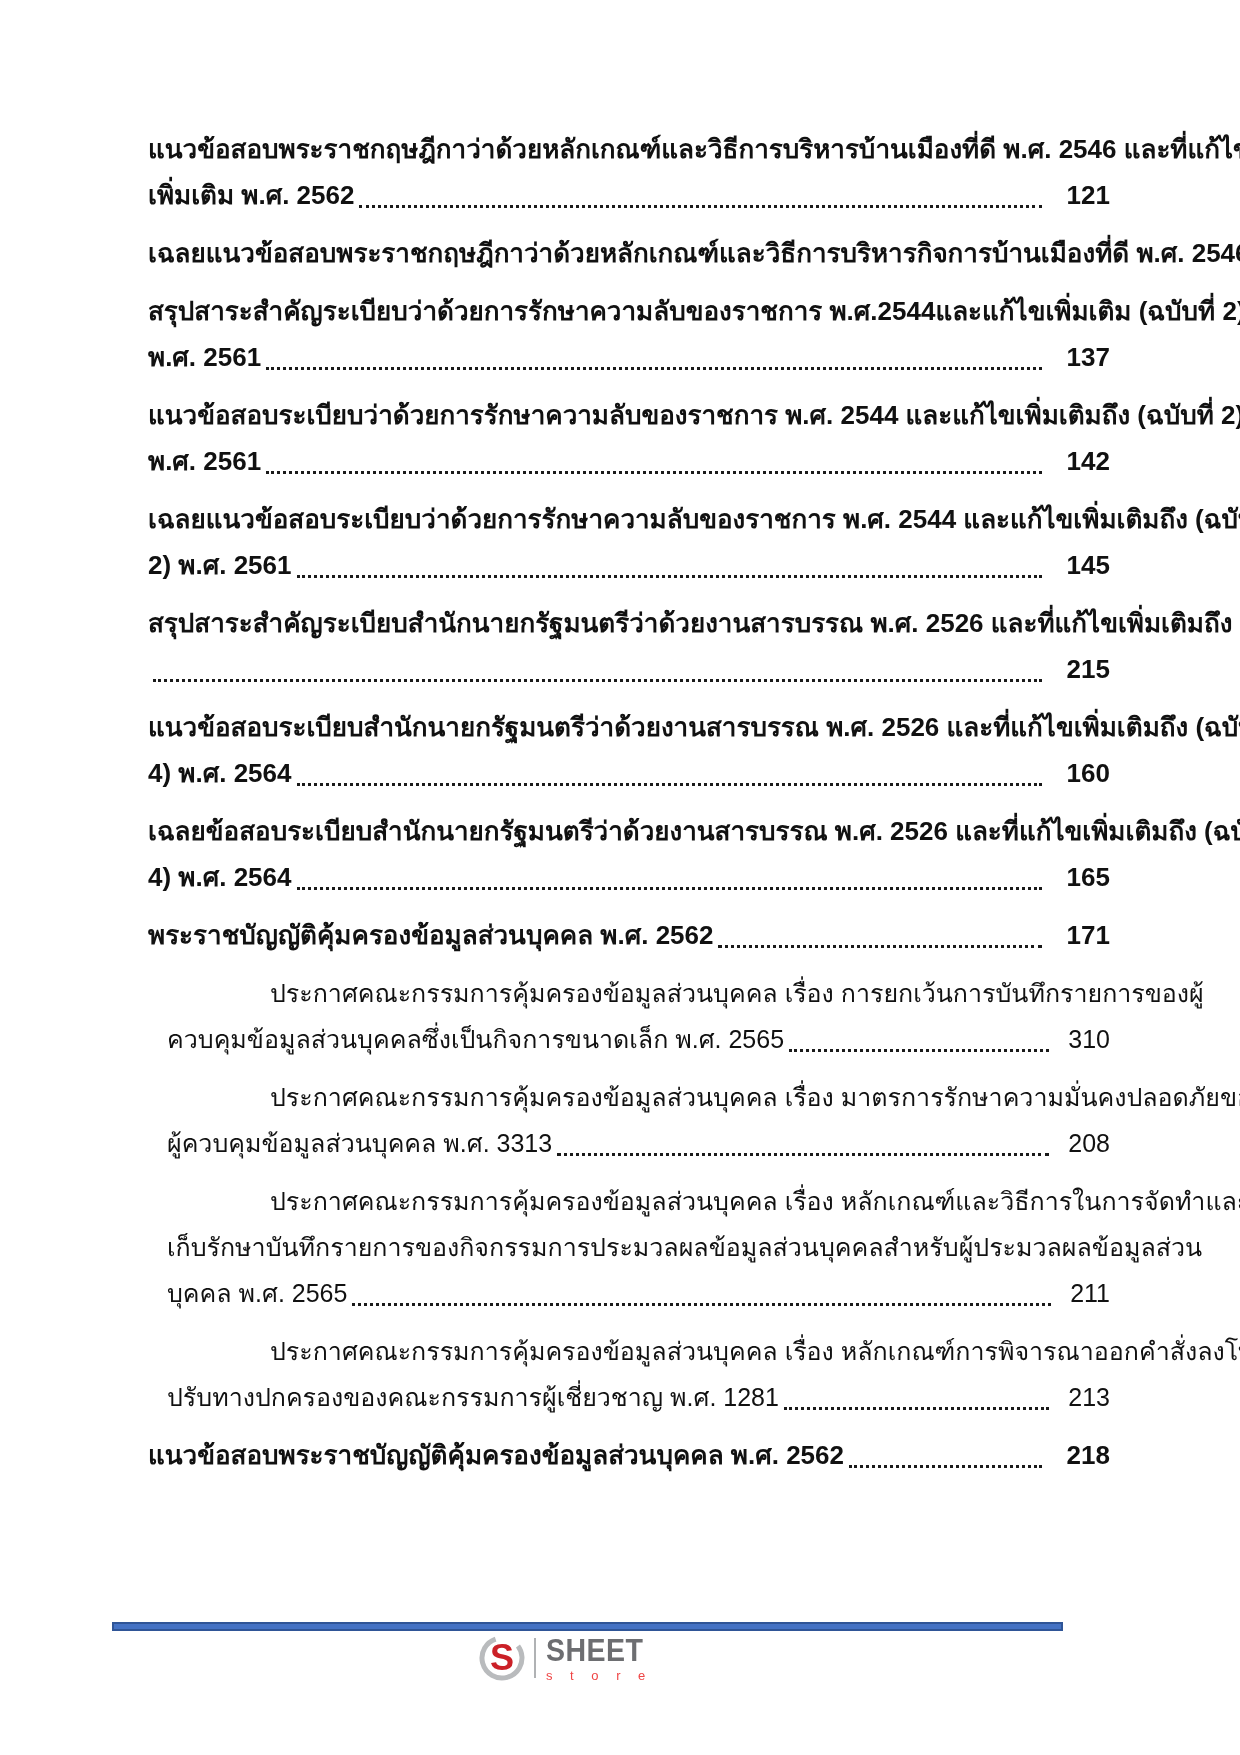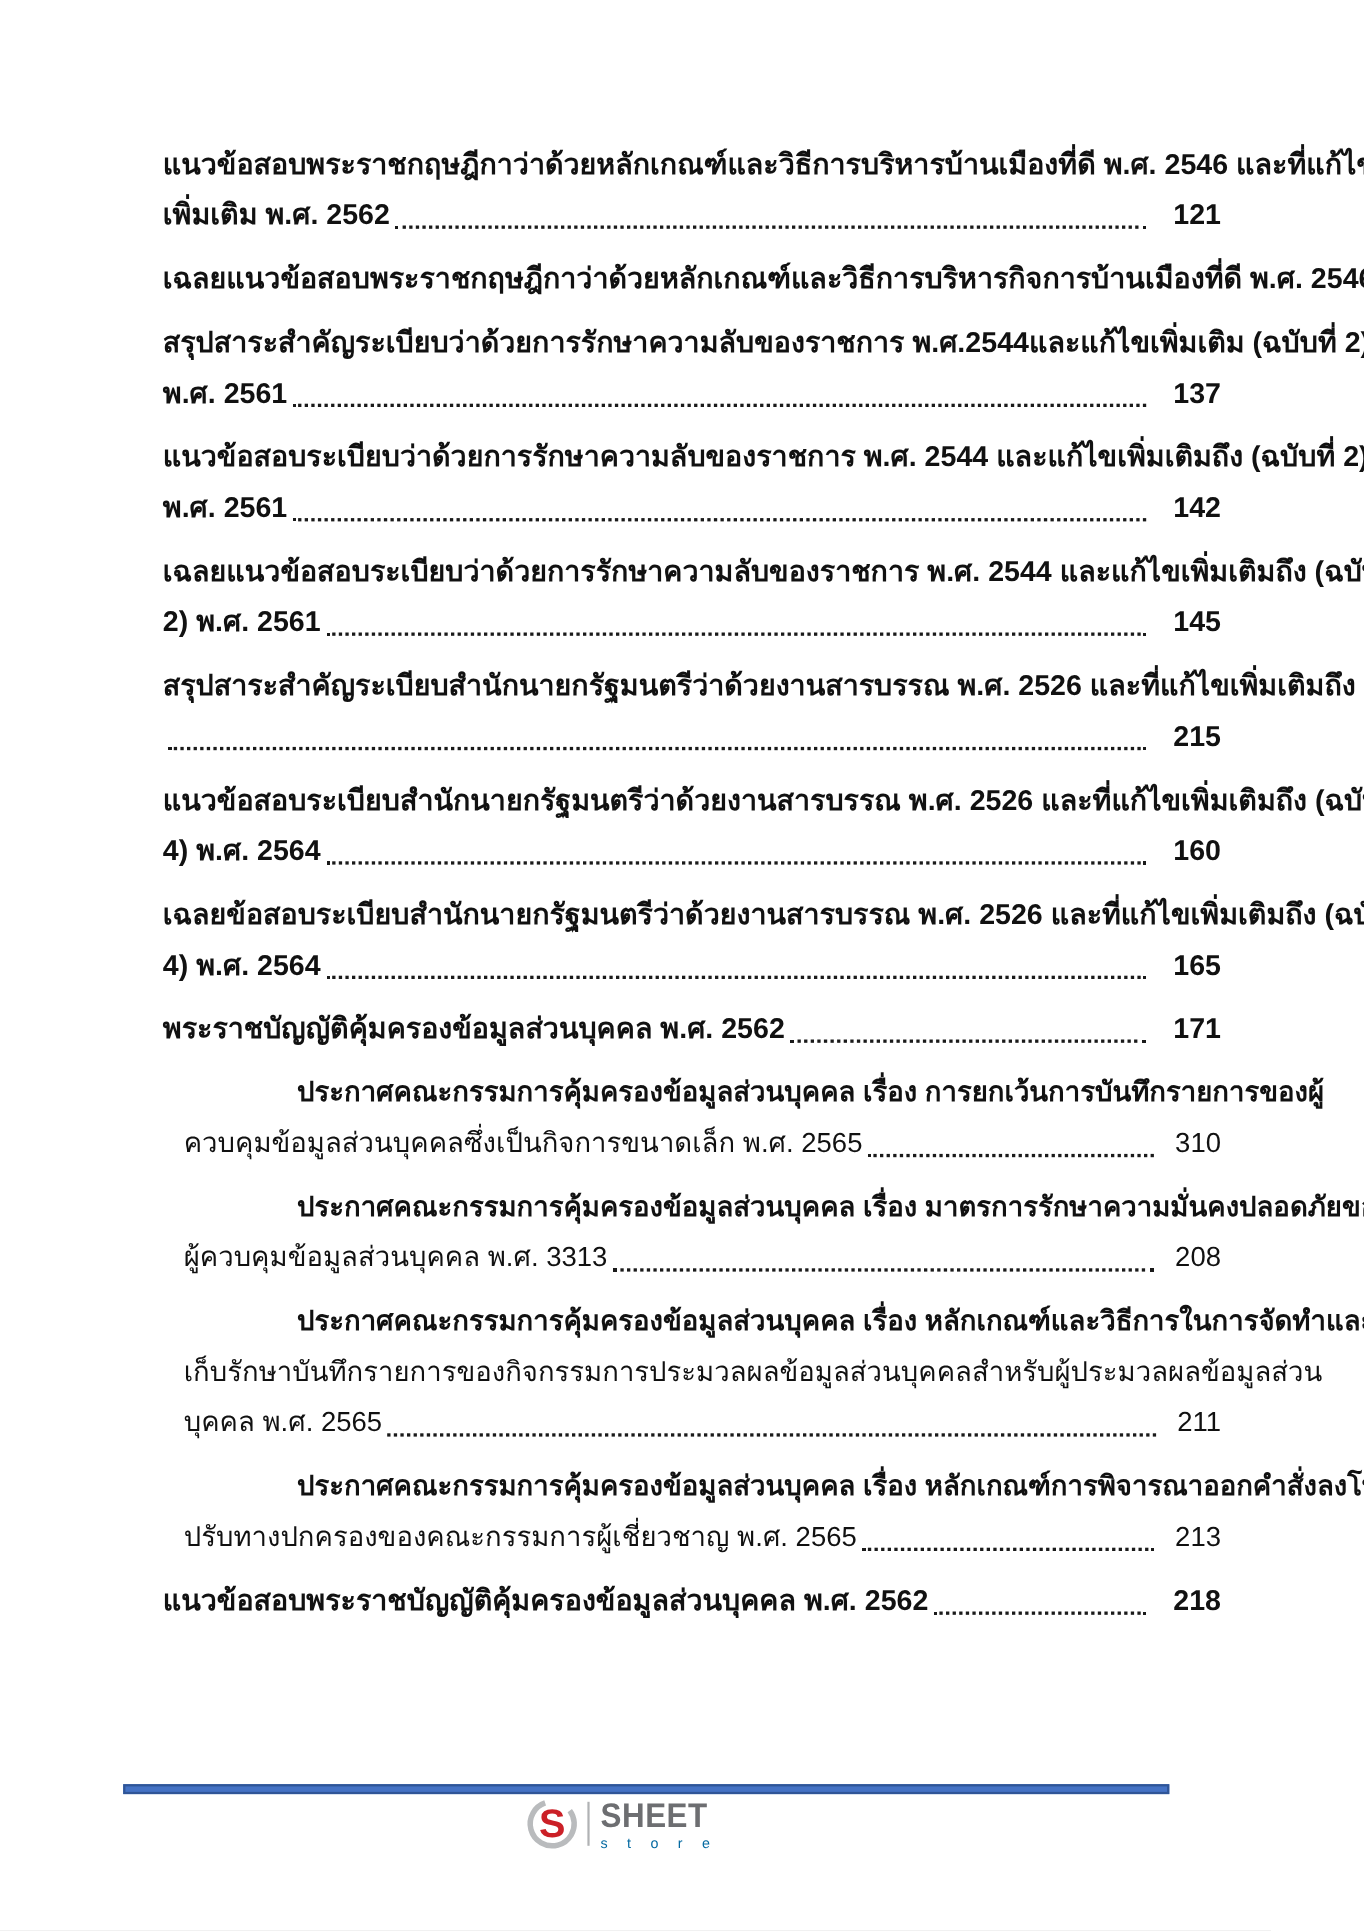--- a/index.html
+++ b/index.html
@@ -27,21 +27,21 @@
   .entry .txt { flex: 0 0 auto; }
   .entry.main {
     font-weight: bold;
     font-size: 26px;
   }
   .entry.sub {
     font-weight: normal;
     font-size: 25px;
     margin-left: 19px;
   }
-  .entry.sub .line.first .txt { padding-left: 103px; font-weight: bold; }
+  .entry.sub .line.first .txt { padding-left: 103px; }
   .leader {
     flex: 1 1 auto;
     align-self: flex-end;
     border-bottom: 3px dotted #1a1a1a;
     margin: 0 0 10px 5px;
     min-width: 20px;
   }
   .entry.main .pagenum { padding-left: 8px; }
   .entry.sub  .pagenum { padding-left: 2px; }
   .pagenum { flex: 0 0 auto; margin-left: 17px; }
@@ -72,21 +72,21 @@
     font-size: 31px;
     font-weight: bold;
     color: #6d6e71;
     letter-spacing: 0.5px;
     transform: scaleX(0.92);
     transform-origin: left center;
     line-height: 1;
   }
   .logo-text-sub {
     font-size: 13px;
-    color: #0369a1;
+    color: #ef4444;
     letter-spacing: 7px;
     margin-top: 3px;
     line-height: 1;
   }
 </style>
 </head>
 <body>
 
 <div class="page">
 
@@ -203,21 +203,21 @@
           <span class="txt">บุคคล พ.ศ. 2565</span>
           <span class="leader"></span>
           <span class="pagenum">211</span>
         </div>
       </div>
       <div class="entry sub">
         <div class="line first">
           <span class="txt">ประกาศคณะกรรมการคุ้มครองข้อมูลส่วนบุคคล เรื่อง หลักเกณฑ์การพิจารณาออกคำสั่งลงโทษ</span>
         </div>
         <div class="line">
-          <span class="txt">ปรับทางปกครองของคณะกรรมการผู้เชี่ยวชาญ พ.ศ. 2565</span>
+          <span class="txt">ปรับทางปกครองของคณะกรรมการผู้เชี่ยวชาญ พ.ศ. 1281</span>
           <span class="leader"></span>
           <span class="pagenum">213</span>
         </div>
       </div>
       <div class="entry main">
         <div class="line first">
           <span class="txt">แนวข้อสอบพระราชบัญญัติคุ้มครองข้อมูลส่วนบุคคล พ.ศ. 2562</span>
           <span class="leader"></span>
           <span class="pagenum">218</span>
         </div>

